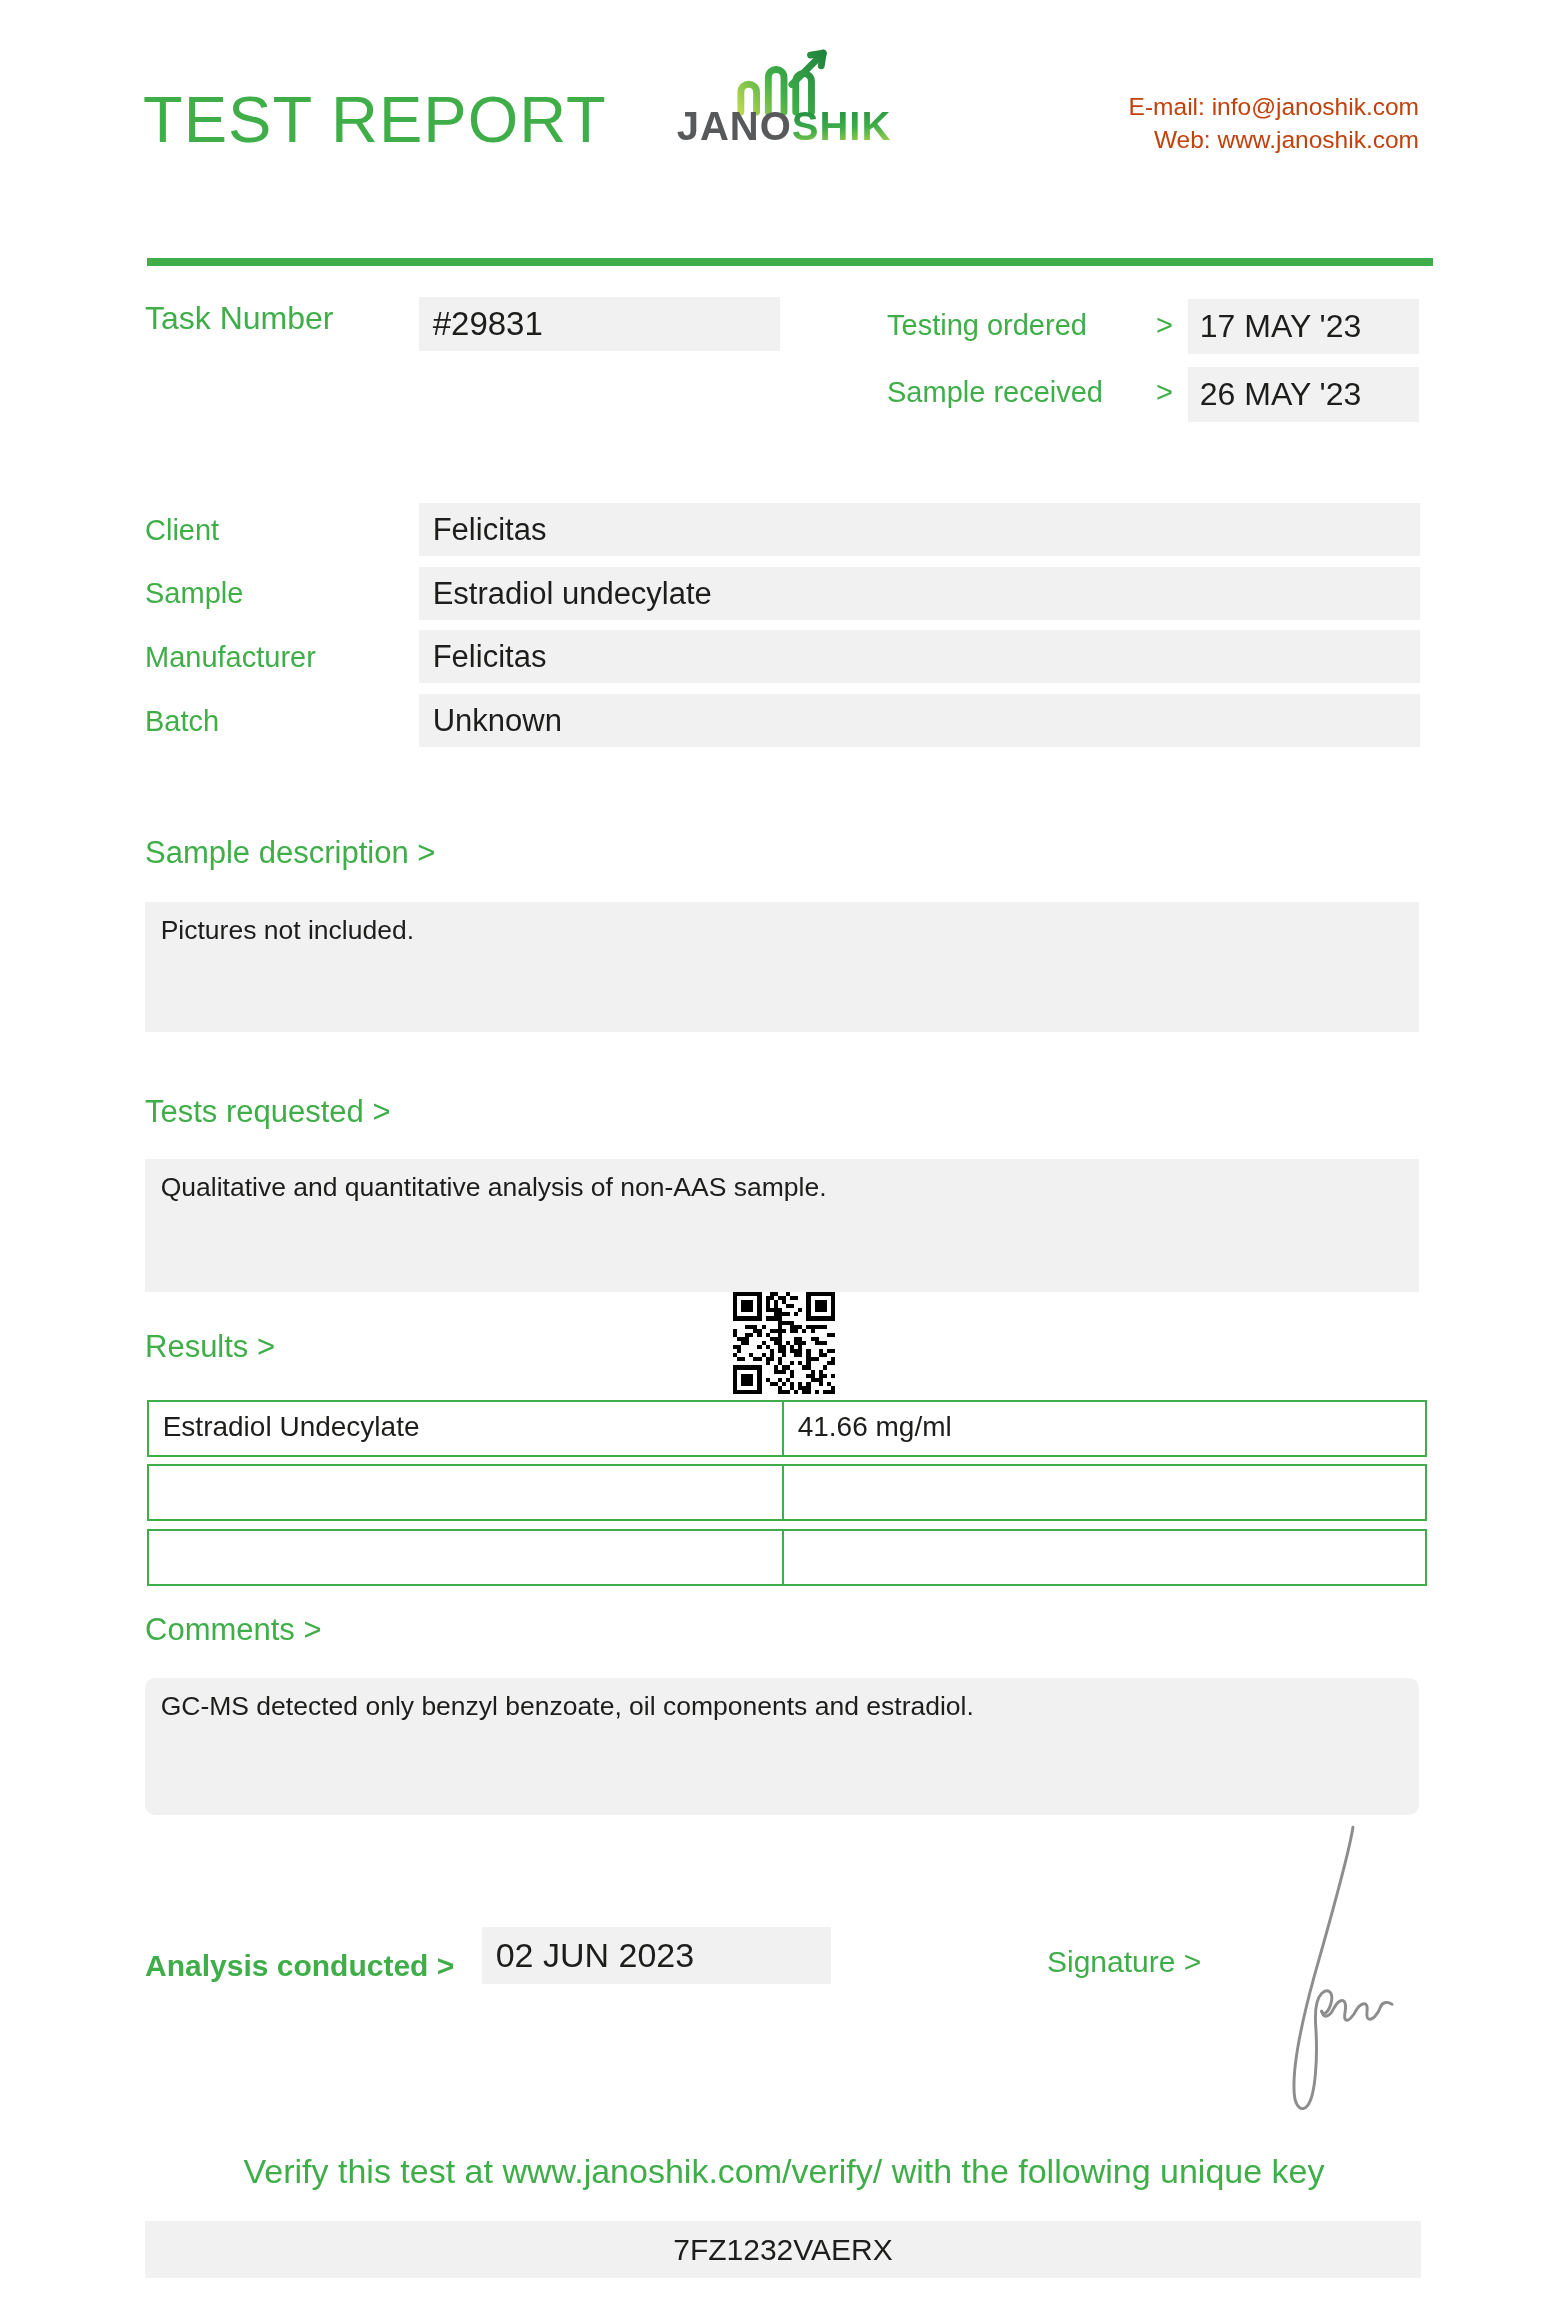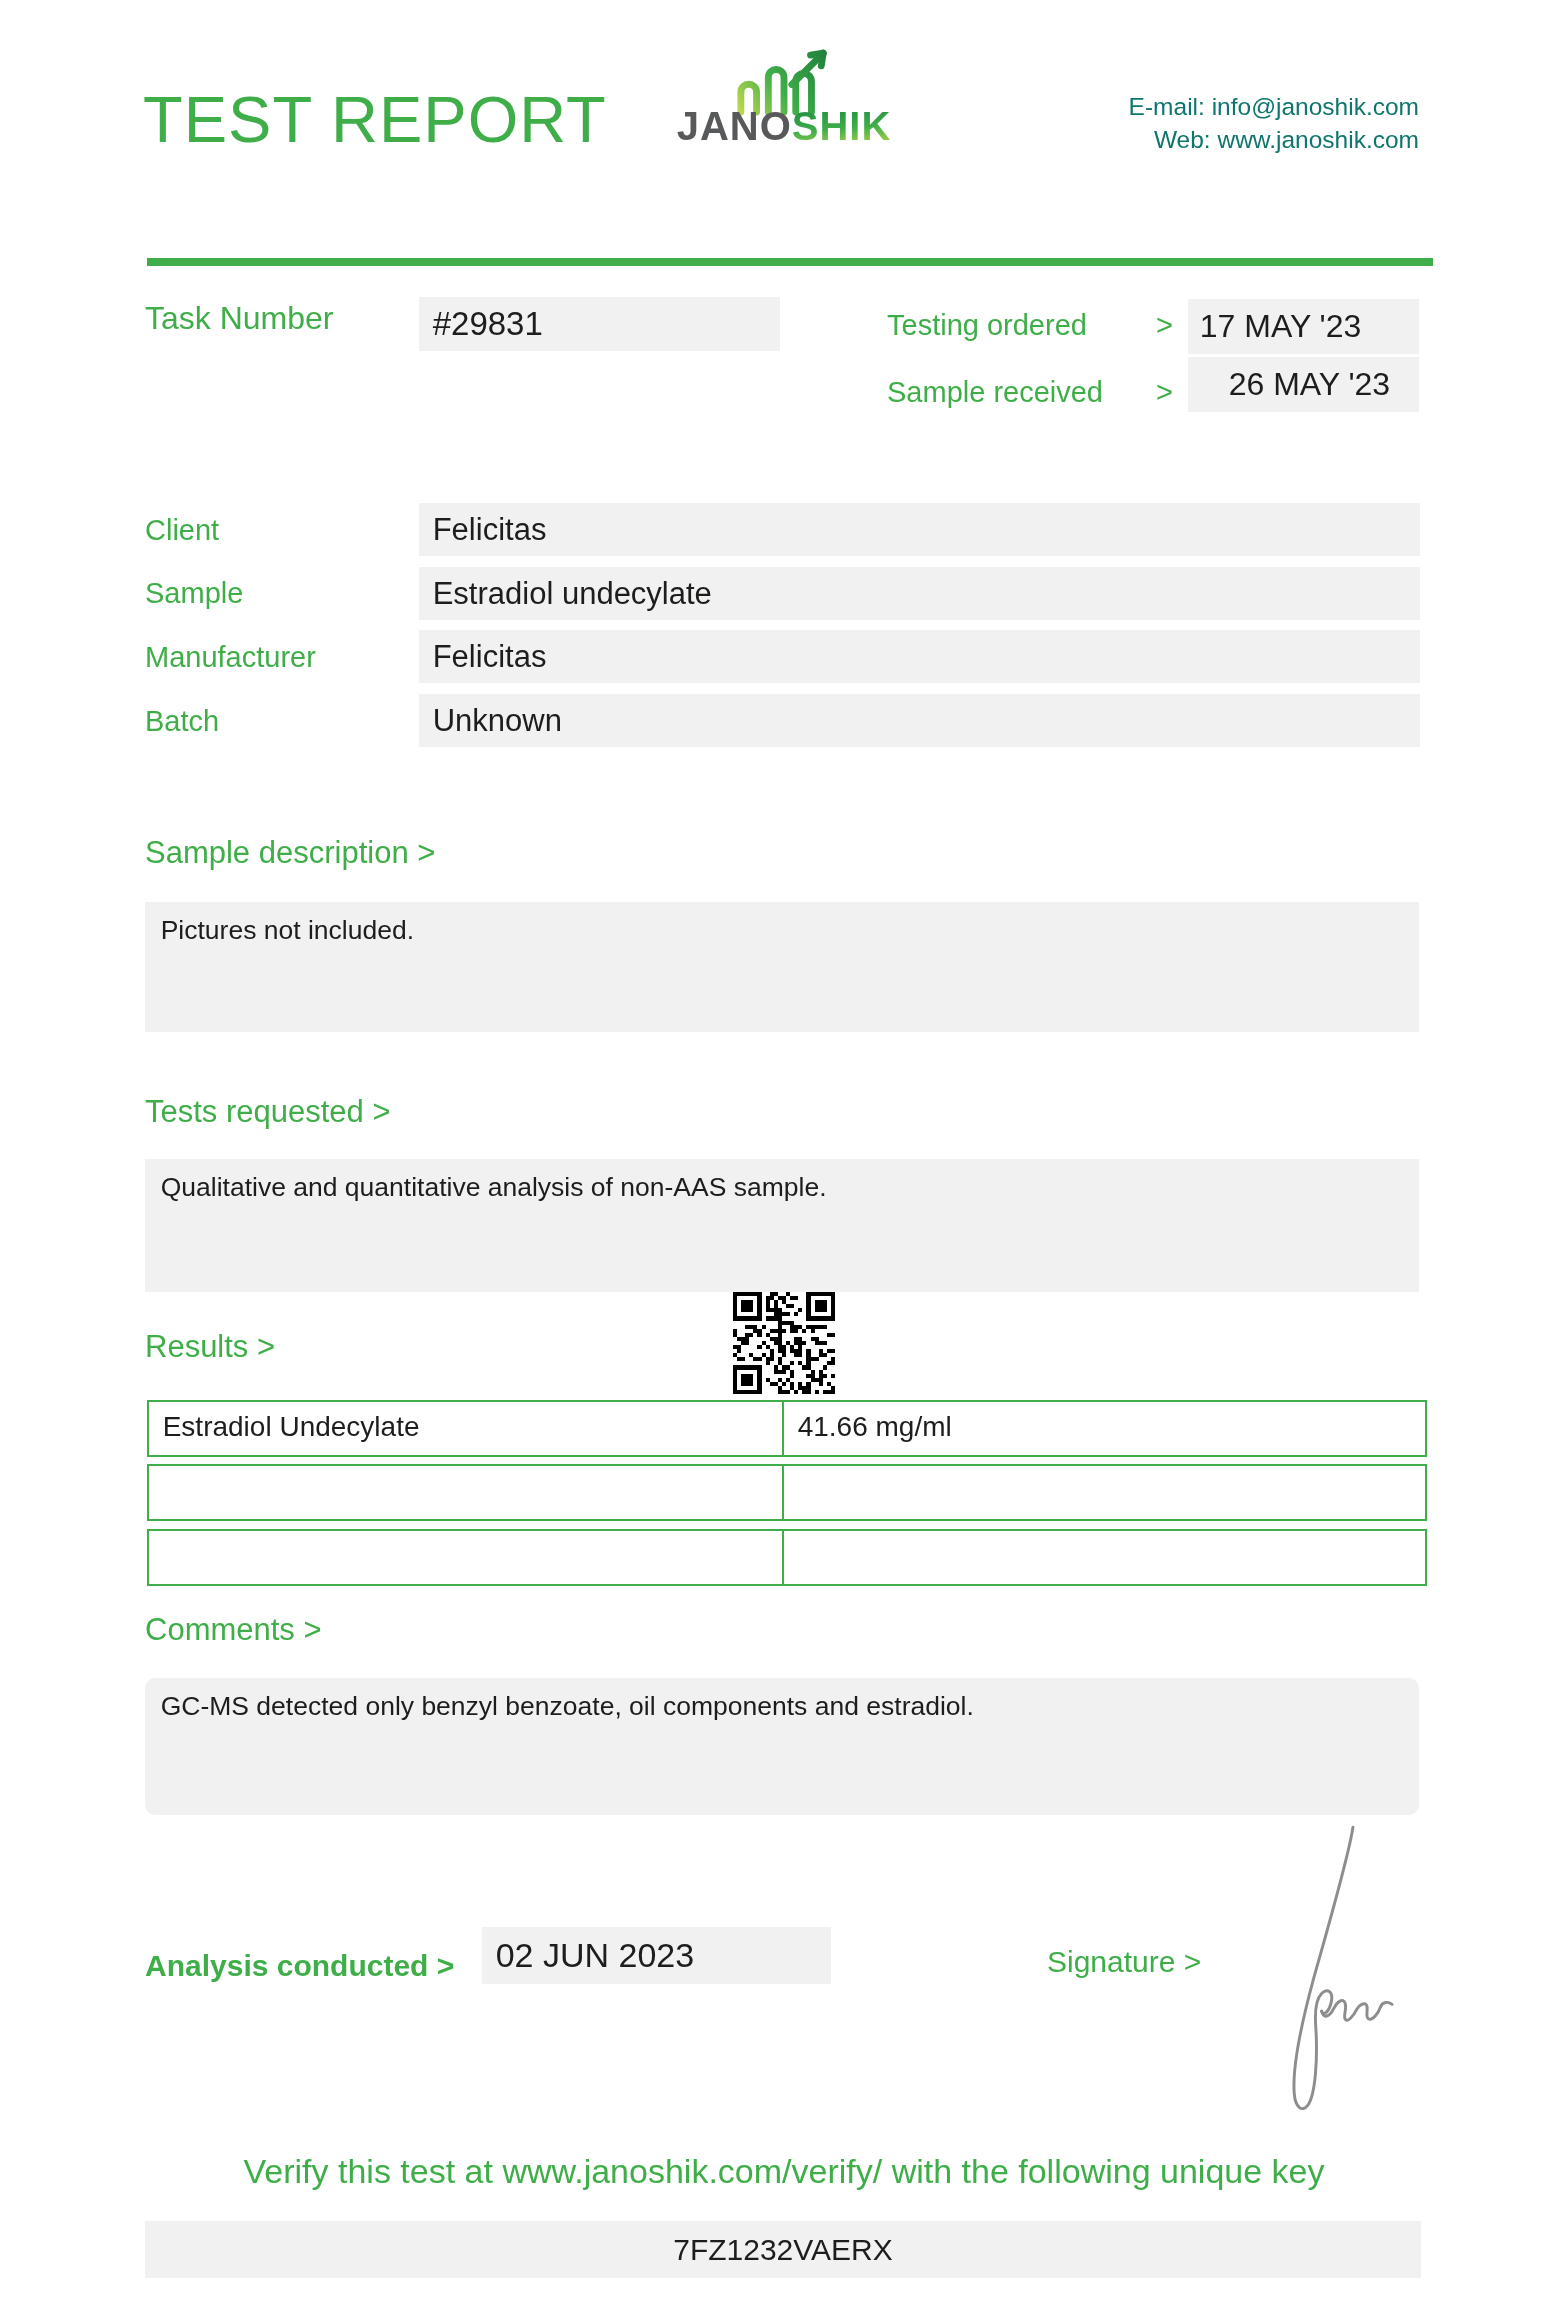--- a/index.html
+++ b/index.html
@@ -8,30 +8,30 @@
   .abs{position:absolute;}
   .green{color:#3fae49;}
   .graybox{background:#f1f1f2;}
   .title{left:143px;top:82px;font-size:65px;letter-spacing:1px;font-weight:500;}
   .logo-icon{left:733px;top:47px;width:102px;height:73px;}
   .logo-text{left:784px;top:104px;transform:translateX(-50%);font-size:40px;font-weight:bold;
              letter-spacing:1px;white-space:nowrap;}
   .logo-jano{color:#58595b;}
   .logo-shik{background:linear-gradient(175deg,#1f8c41 10%,#3fae49 55%,#c8d94c 100%);
              -webkit-background-clip:text;background-clip:text;color:transparent;}
-  .contact{right:149px;top:90px;text-align:right;font-size:24.5px;color:#0f766e;line-height:33px;}
+  .contact{right:149px;top:90px;text-align:right;font-size:24.5px;color:#c2410c;line-height:33px;}
   .hr{left:147px;top:258px;width:1286px;height:7.8px;background:#3fae49;}
   .task-label{left:145px;top:300px;font-size:32px;}
   .task-box{left:419px;top:297px;width:361px;height:54px;font-size:33px;line-height:54px;padding-left:13.7px;box-sizing:border-box;}
   .date-label{width:286px;display:flex;justify-content:space-between;font-size:29px;}
   .date-label-1{left:887px;top:309px;}
   .date-label-2{left:887px;top:376px;}
   .date-box{left:1188px;width:231px;height:55px;font-size:32px;line-height:55px;padding-left:11.8px;box-sizing:border-box;}
   .date-box-1{top:299px;}
-  .date-box-2{top:357px;text-align:center;}
+  .date-box-2{top:367px;}
   .field-label{left:145px;font-size:29px;}
   .field-box{left:419px;width:1001px;height:53px;font-size:31px;line-height:53px;padding-left:13.7px;box-sizing:border-box;}
   .sec-heading{left:145px;font-size:31px;}
   .sec-box{left:145px;width:1274px;box-sizing:border-box;padding:12.7px 15.7px;font-size:26.5px;}
   .results-table-row{left:147px;width:1280px;height:57px;display:flex;border:2.9px solid #3fae49;box-sizing:border-box;background:#fff;}
   .cell{line-height:49px;font-size:28px;padding-left:13.7px;box-sizing:border-box;overflow:hidden;white-space:nowrap;}
   .cell-name{width:635px;border-right:2.9px solid #3fae49;}
   .cell-value{flex:1;}
   .qr{left:733px;top:1292px;width:102px;height:102px;}
   .analysis-label{left:145px;top:1949px;font-size:30px;font-weight:bold;}

